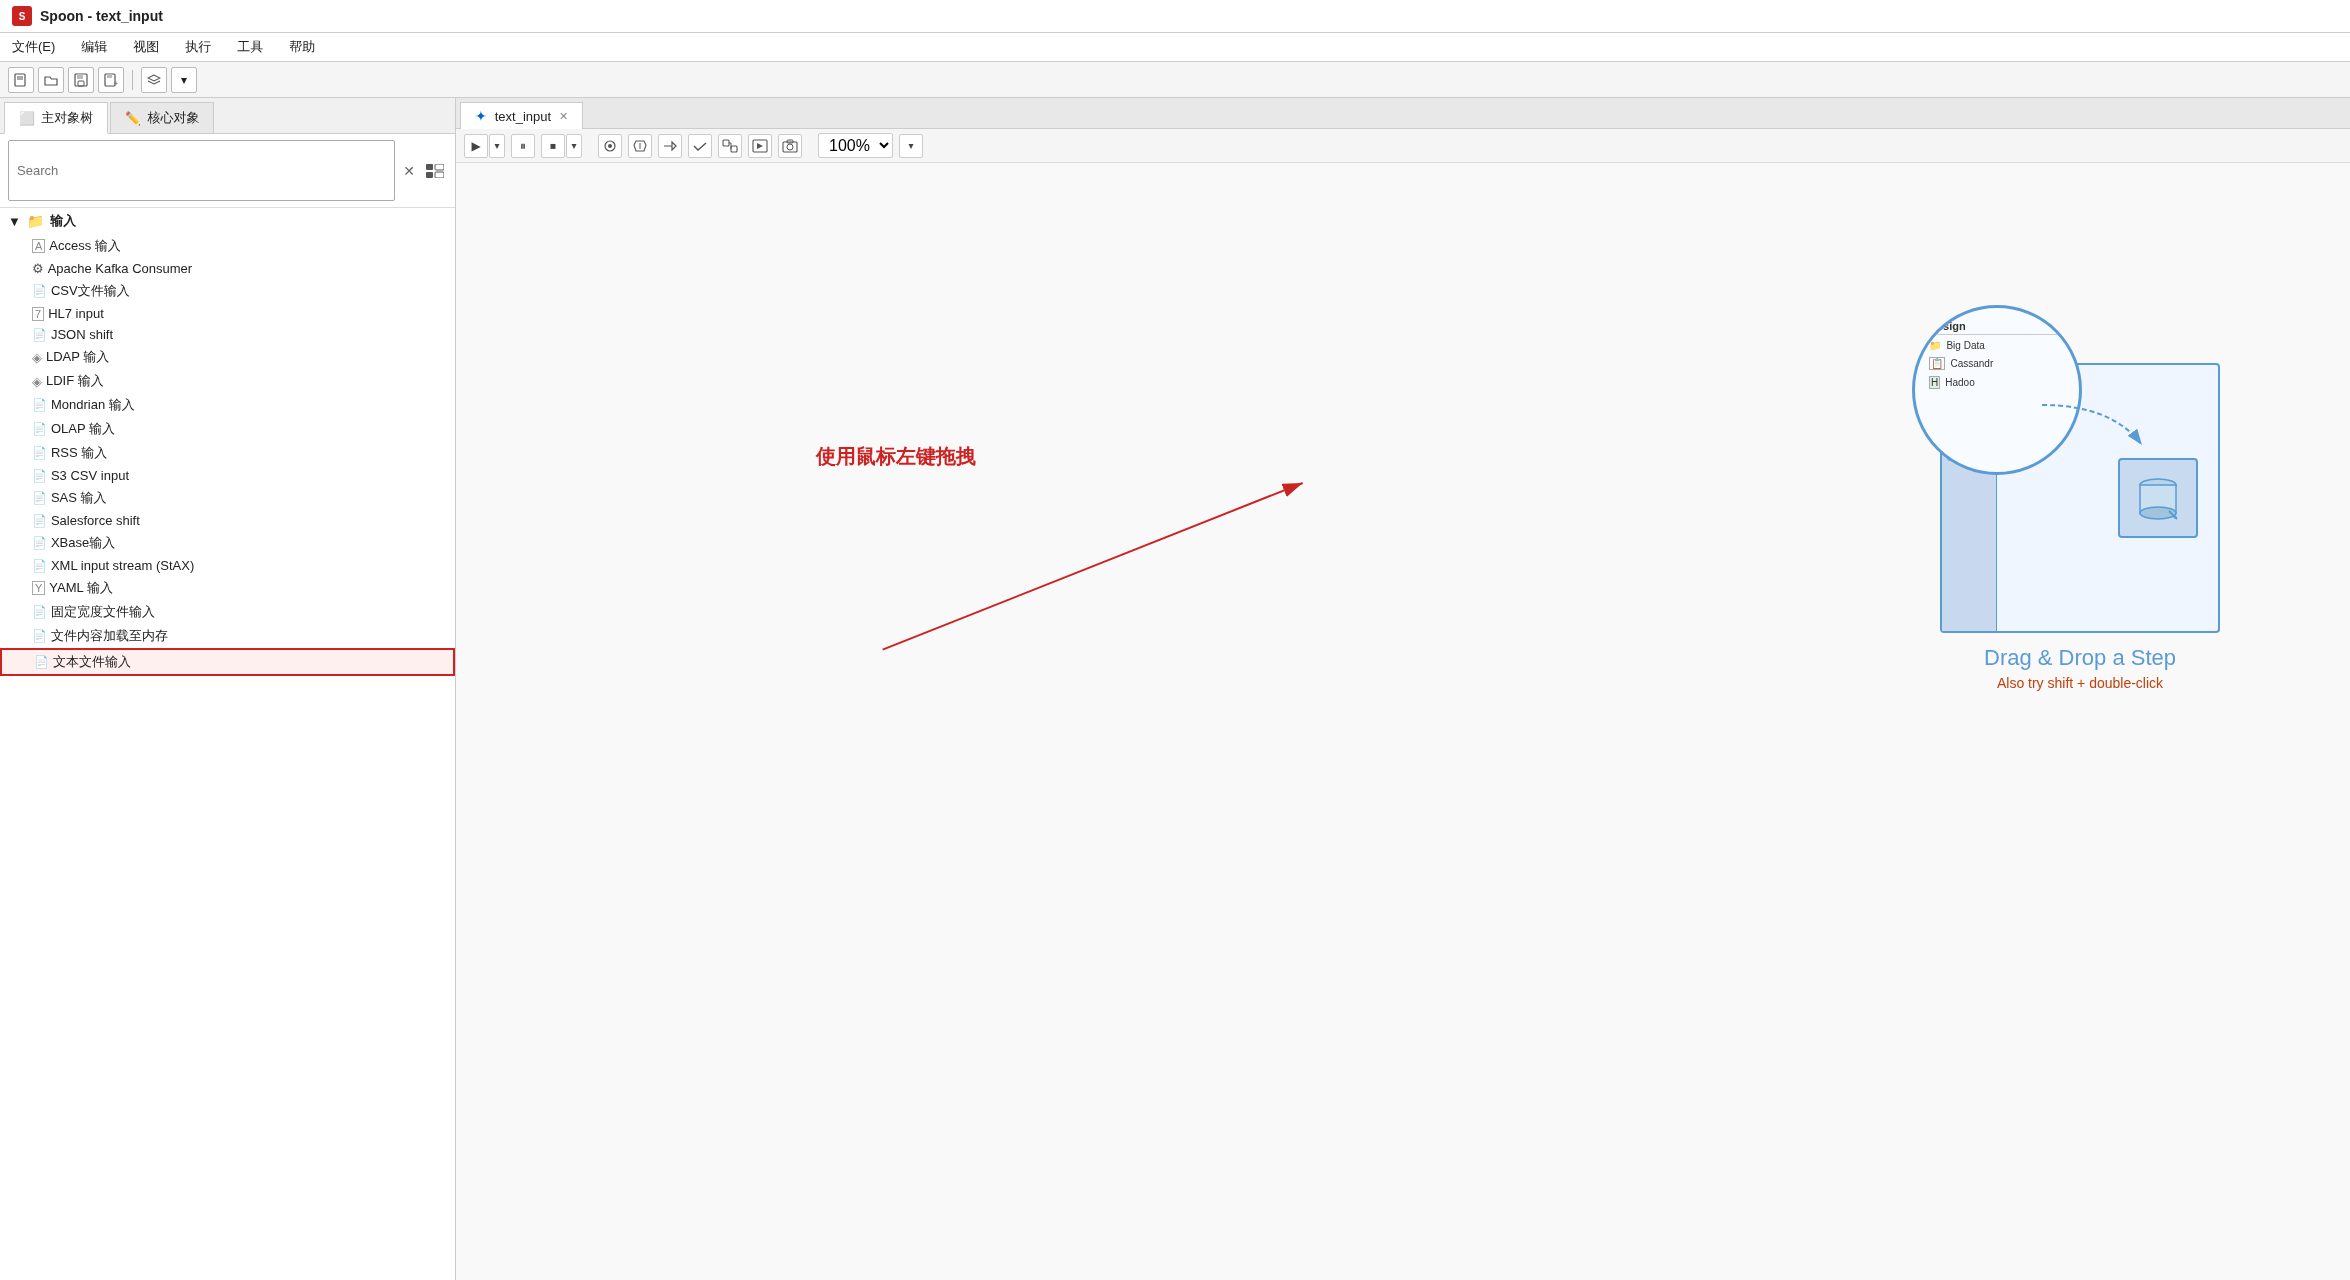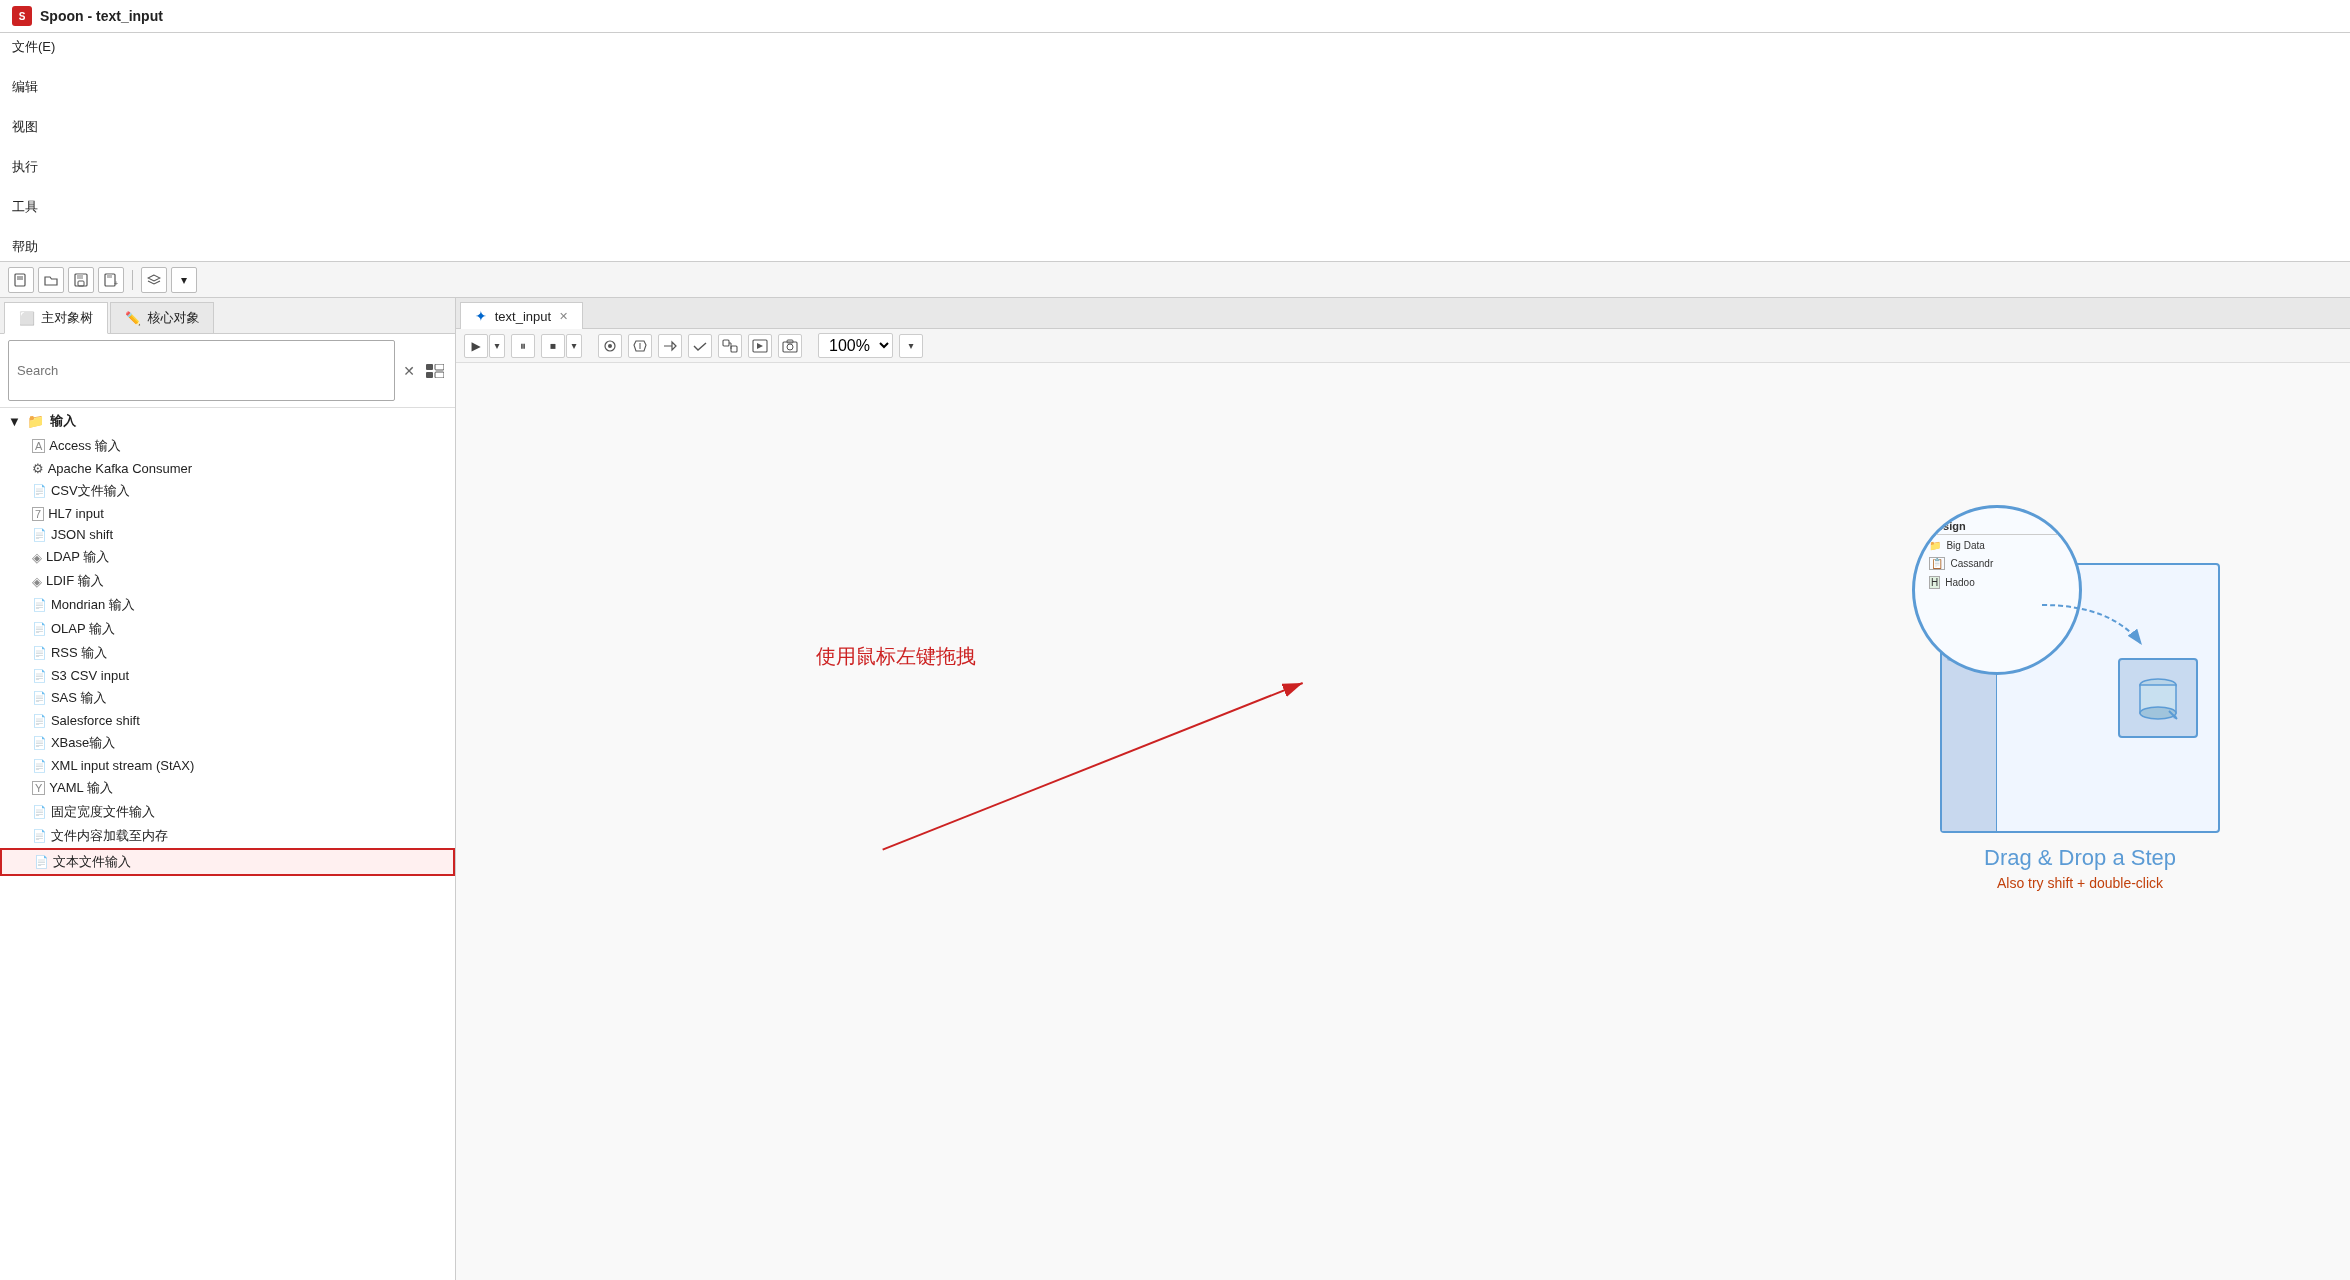--- a/index.html
+++ b/index.html
@@ -38,21 +38,20 @@
     }
 
     
     .menu-bar {
       background: #fff;
       padding: 3px 8px;
       display: flex;
       gap: 18px;
       border-bottom: 1px solid #ccc;
       font-size: 13px;
-      flex-direction: column;
     }
     .menu-bar span {
       cursor: pointer;
       padding: 2px 4px;
     }
 
     
     .toolbar {
       background: #f5f5f5;
       padding: 4px 8px;
@@ -257,21 +256,21 @@
       overflow: hidden;
     }
 
     
     .drag-instruction {
       position: absolute;
       left: 360px;
       top: 280px;
       color: #cc2222;
       font-size: 20px;
-      font-weight: normal;
+      font-weight: bold;
       white-space: nowrap;
     }
 
     
     .drag-arrow {
       position: absolute;
       left: 340px;
       top: 300px;
       width: 600px;
       height: 200px;

